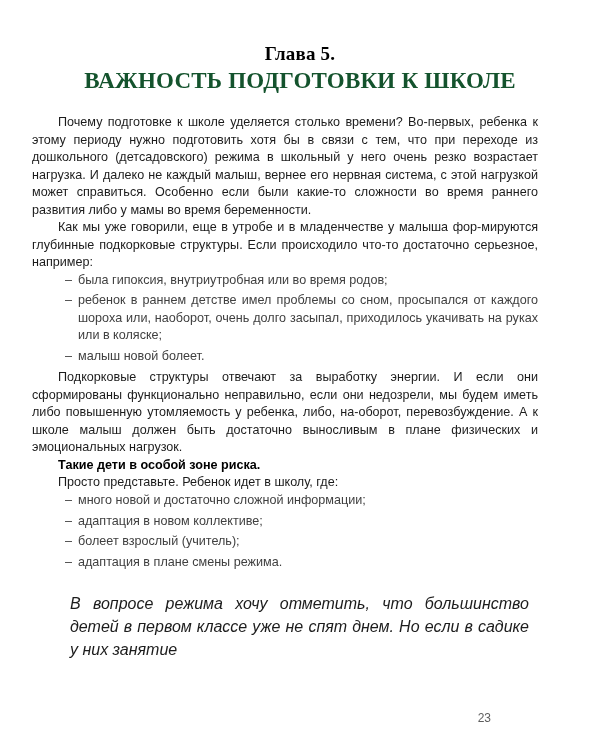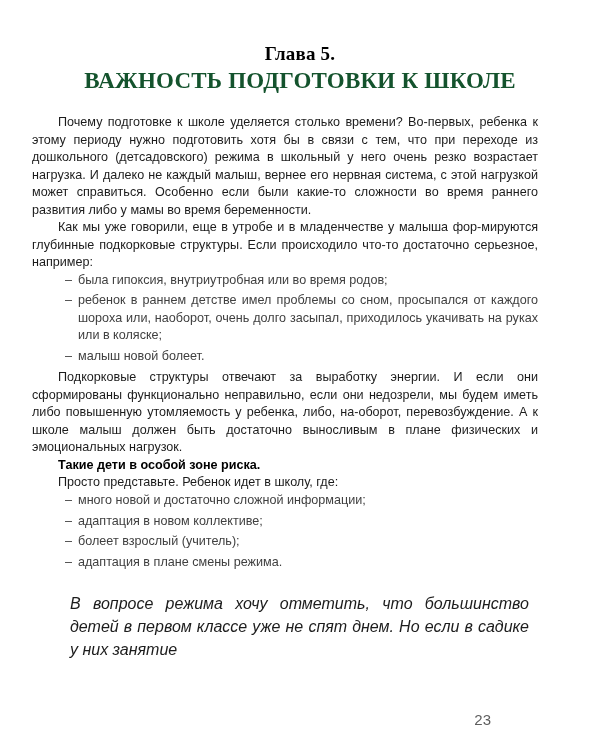--- a/index.html
+++ b/index.html
@@ -132,21 +132,21 @@
     top: 0;
     font-size: 9.6px;
     letter-spacing: 0.25px;
     color: #5e5e5e;
     white-space: nowrap;
   }
   .footer-page-number {
     position: absolute;
     right: 62px;
     top: 0;
-    font-size: 15px;
+    font-size: 12px;
     color: #5e5e5e;
   }
 </style>
 </head>
 <body>
 
 <div class="page">
 
   <div class="chapter-head">
     <div class="chapter-number">Глава 5.</div>

